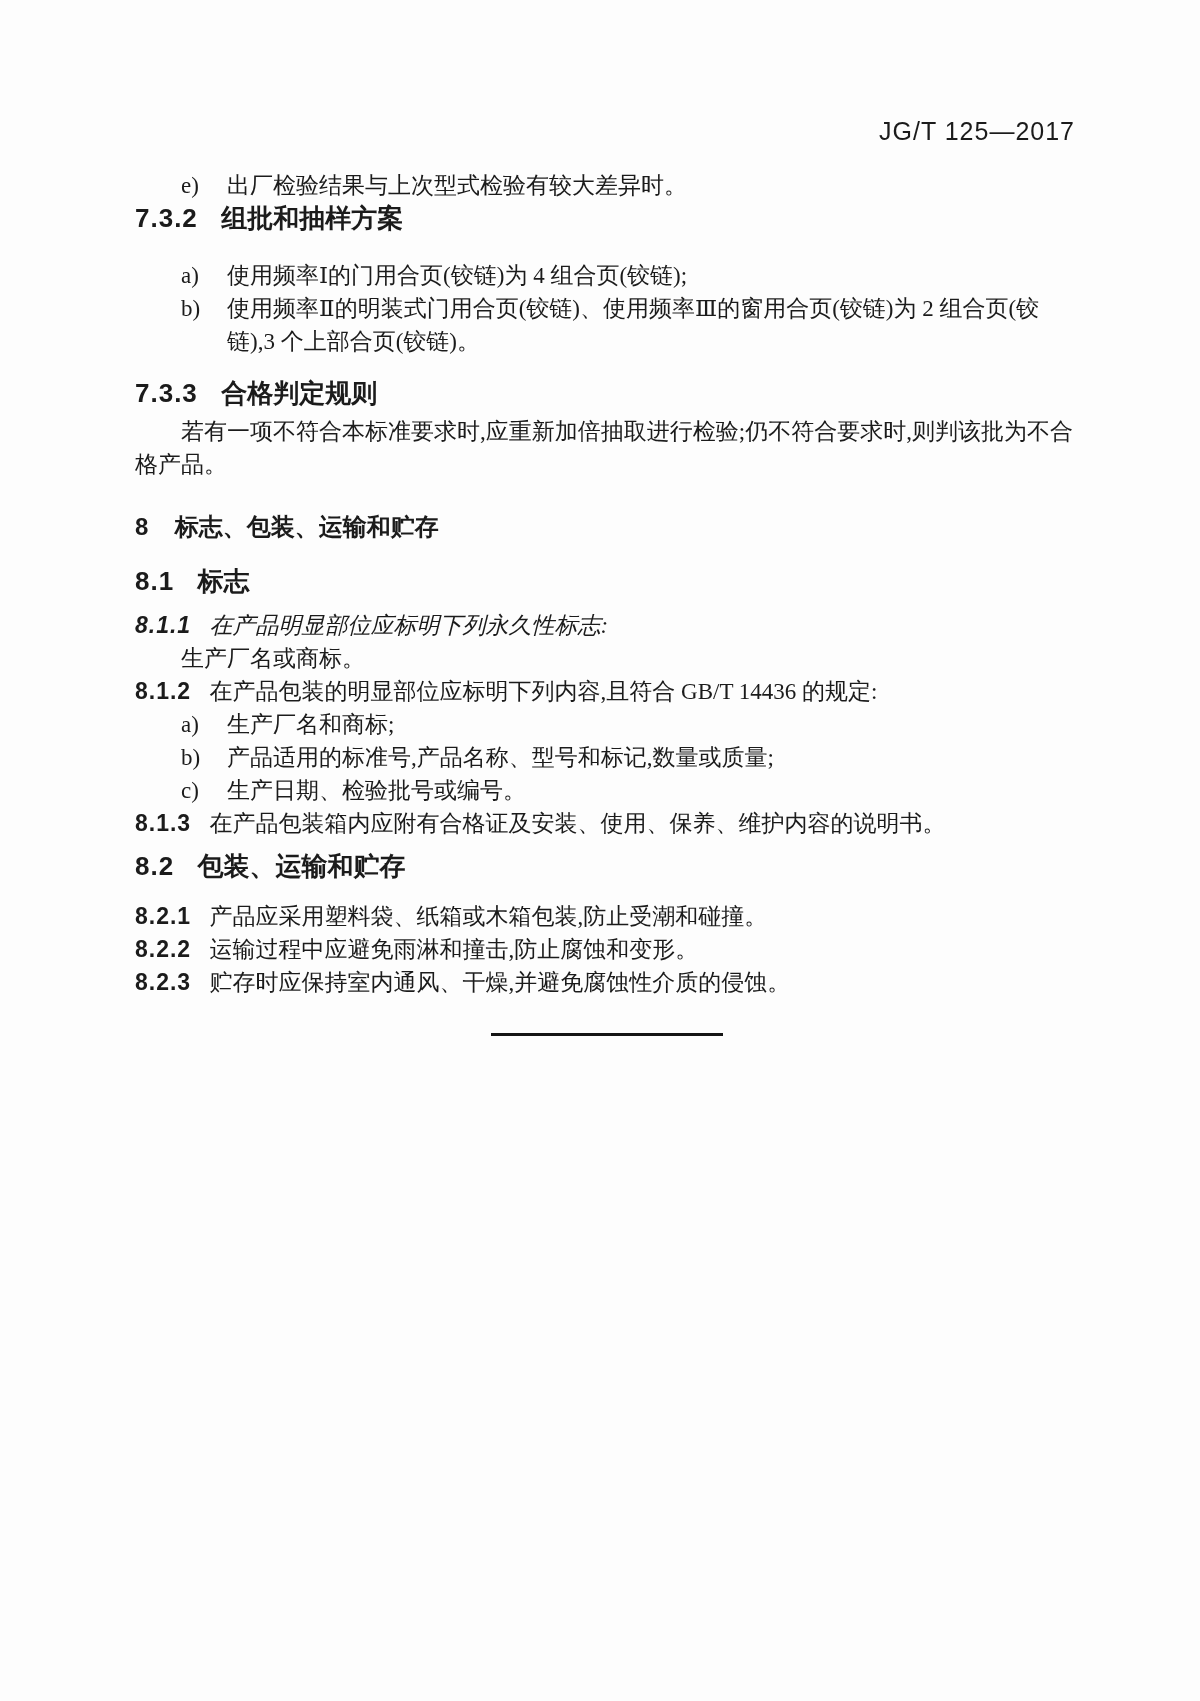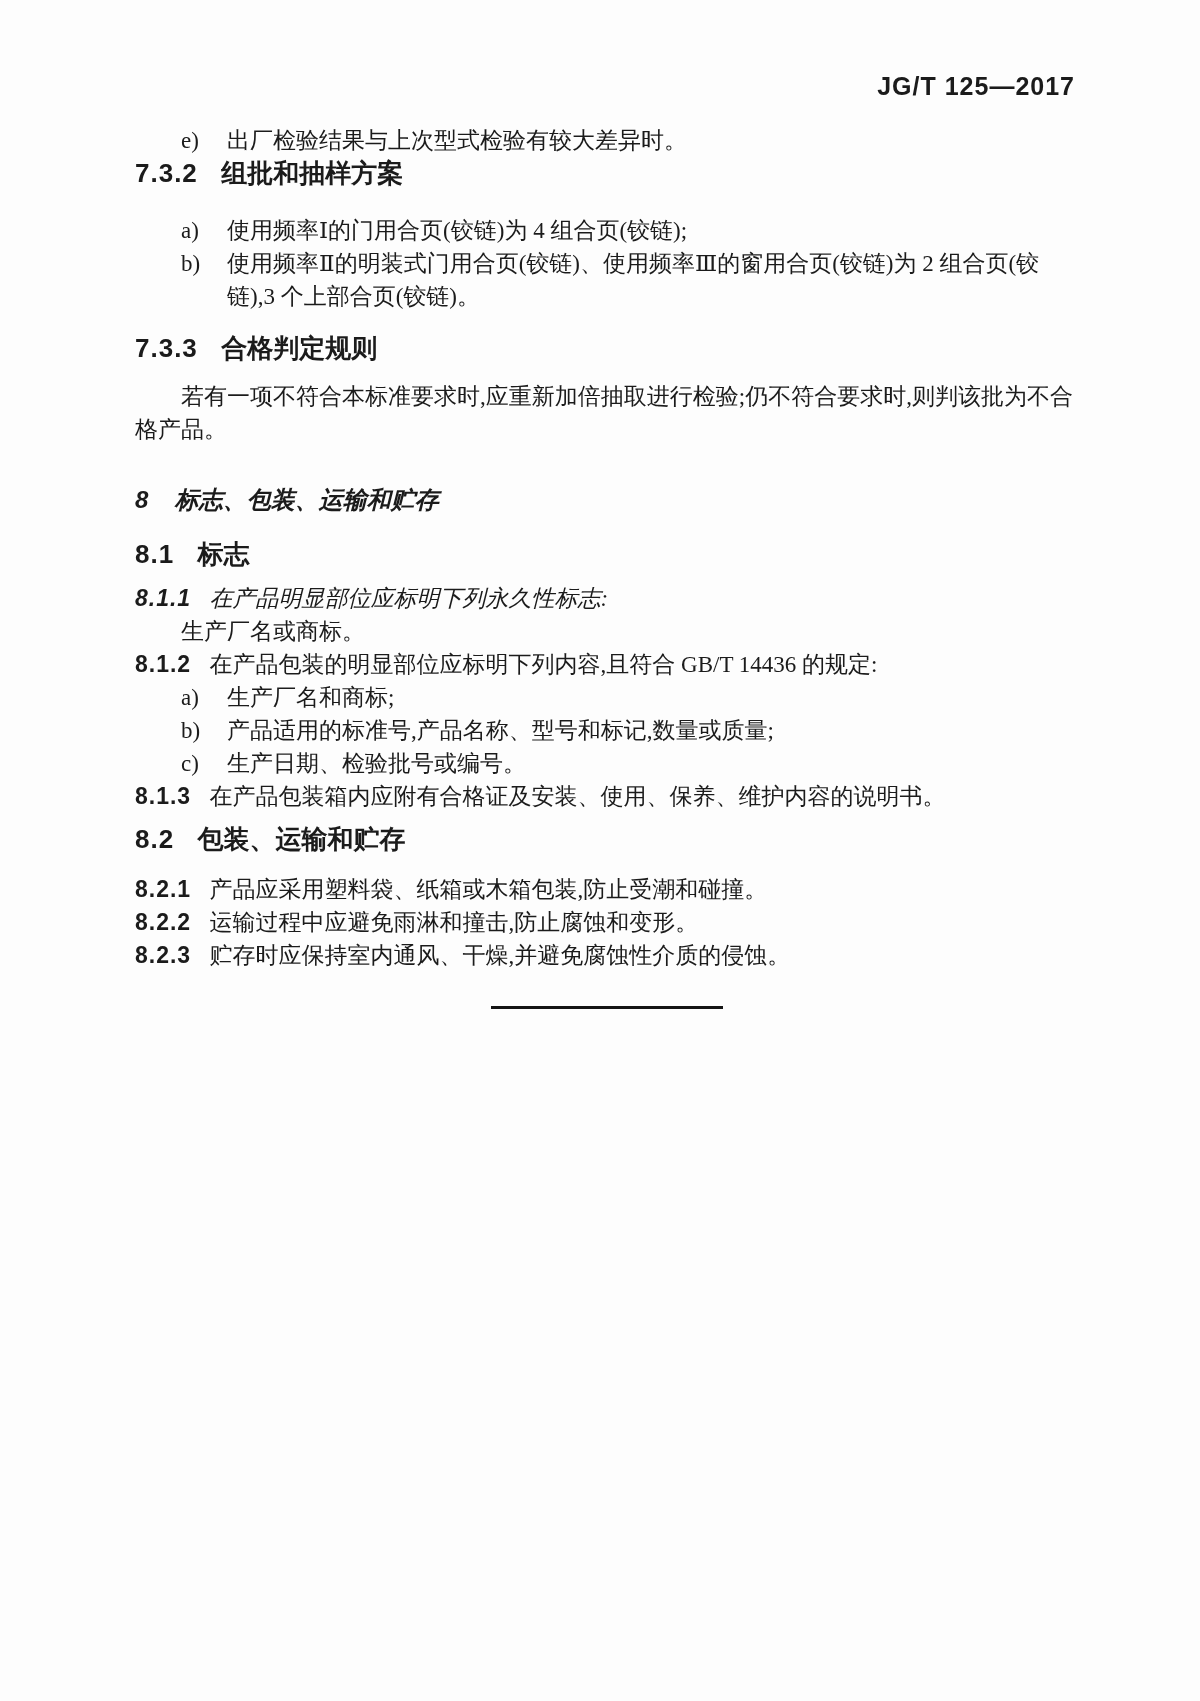--- a/index.html
+++ b/index.html
@@ -5,24 +5,24 @@
   html, body { margin: 0; padding: 0; }
   body {
     width: 1200px; height: 1701px;
     background: #fdfdfd;
     font-family: "Liberation Serif", "DejaVu Serif", serif;
     color: #1b1b1b;
   }
   .page { position: relative; width: 1200px; height: 1701px; overflow: hidden; }
 
   .std-header {
-    padding: 71px 125px 0 0;
+    padding: 116px 125px 0 0;
     text-align: right;
     font-family: "Liberation Sans", "DejaVu Sans", sans-serif;
-    font-weight: bold;
+    font-weight: normal;
     font-size: 25px;
     line-height: 30px;
     letter-spacing: 1px;
     margin-bottom: 23px;
   }
 
   .content { padding: 0 122px 0 135px; }
 
   .para, .line, .list-item, .clause {
     font-size: 23px;
@@ -55,22 +55,22 @@
     font-family: "Liberation Sans", "DejaVu Sans", sans-serif;
     font-weight: bold;
     letter-spacing: 1px;
     margin-right: 0.8em;
   }
 
   .sub-line { margin-left: 2em; }
 
   
   .h-732 { margin: 0 0 24px 0; }
-  .h-733 { margin: 19px 0 15px 0; }
-  .ch-8  { margin: 36px 0 0 0; font-style: italic; }
+  .h-733 { margin: 19px 0 5px 0; }
+  .ch-8  { margin: 28px 0 0 0; }
   .h-81  { margin: 21px 0 0 0; }
   .c-811 { margin-top: 11px; font-style: italic; }
   .h-82  { margin-top: 10px; }
   .c-821 { margin-top: 17px; }
 
   .end-rule {
     width: 232px; height: 3px;
     background: #151515;
     margin: 34px auto 0 auto;
   }

